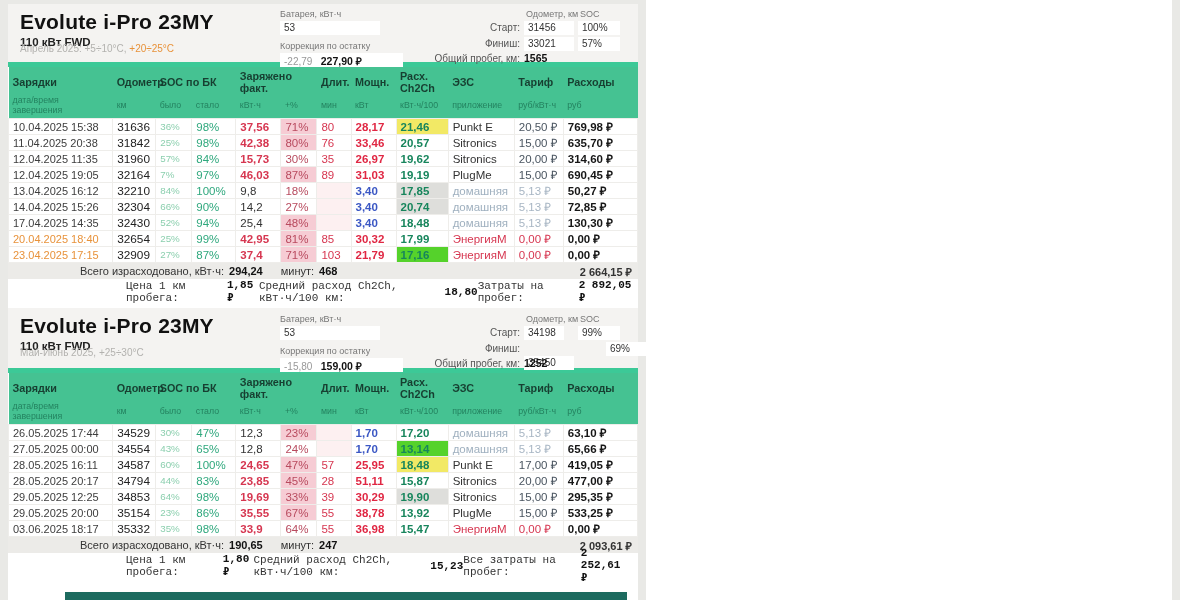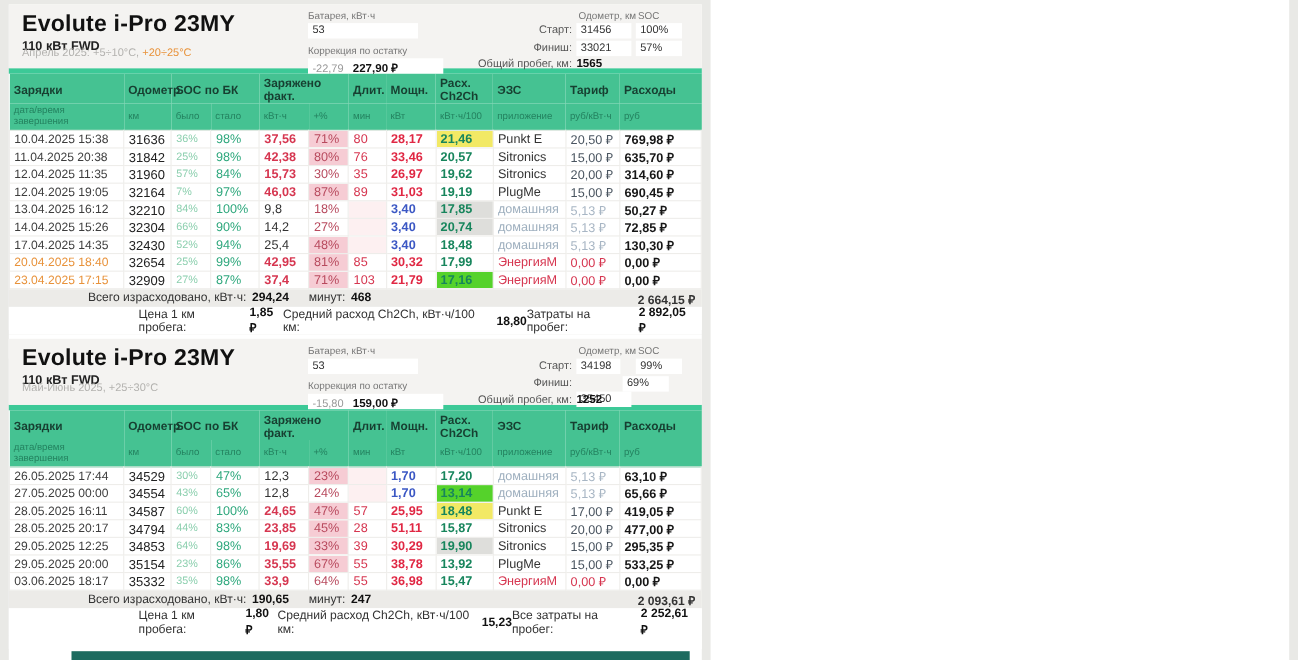--- a/index.html
+++ b/index.html
@@ -59,21 +59,21 @@
   .c-tariff.s-dark { color:#4a5560; }
   .c-tariff.s-light { color:#a8b6c4; }
   .c-tariff.s-red { color:#d63650; }
   .c-cost { color:#161616; font-weight:bold; }
 
   .sum-band { background:#ecebe8; display:flex; align-items:center; height:16px; font-size:11px; color:#333; padding:0 6px 0 72px; }
   .sum-band b { color:#111; margin:0 18px 0 5px; }
   .sum-band .cost { margin-left:auto; font-weight:bold; }
   .sum-line { display:flex; align-items:center; font-size:11px; color:#333; background:#fff; }
   .sum-line b { margin-left:5px; color:#111; }
-  .line2 { height:25px; padding:0 6px 0 118px; justify-content:space-between; }
+  .line2 { height:25px; padding:0 6px 0 118px; justify-content:space-between;font-family:Liberation Mono, monospace; }
   .line3 { height:22px; padding-right:6px; justify-content:flex-end; gap:42px; }
   .t-redbold { color:#d41f35 !important; font-weight:bold; }
   .grp { display:flex; align-items:center; }
   .bottom-bar { position:absolute; left:65px; top:592px; width:562px; height:8px; background:#1d6b5f; }
 </style>
 </head>
 <body>
 
 <div class="card card-1">
   <div class="card-head">
@@ -314,21 +314,21 @@
     <div class="mini-label" style="left:272px; top:38px;">Коррекция по остатку</div>
     <div class="mini-box" style="left:272px; top:50px; width:123px;"><span style="color:#999;">-15,80</span>&nbsp;&nbsp;&nbsp;<b style="color:#111;font-size:10.5px;">159,00 ₽</b></div>
 
     <div class="mini-label" style="left:518px; top:6px;">Одометр, км</div>
     <div class="mini-label" style="left:572px; top:6px;">SOC</div>
     <div class="lbl-right" style="left:430px; top:19px; width:82px;">Старт:</div>
     <div class="mini-box" style="left:516px; top:18px; width:40px;">34198</div>
     <div class="mini-box" style="left:570px; top:18px; width:42px;">99%</div>
     <div class="lbl-right" style="left:430px; top:35px; width:82px;">Финиш:</div>
     <div class="mini-box" style="left:516px; top:48px; width:50px;">35450</div>
-    <div class="mini-box" style="left:558px; top:34px; width:42px;">69%</div>
+    <div class="mini-box" style="left:598px; top:34px; width:42px;">69%</div>
     <div class="lbl-right" style="left:400px; top:50px; width:112px;">Общий пробег, км:</div>
     <div class="mini-strong" style="left:516px; top:49px;">1252</div>
   </div>
   <div class="green-strip"></div>
   <table>
     <colgroup>
         <col style="width:104px">
         <col style="width:43px">
         <col style="width:36px">
         <col style="width:44px">

